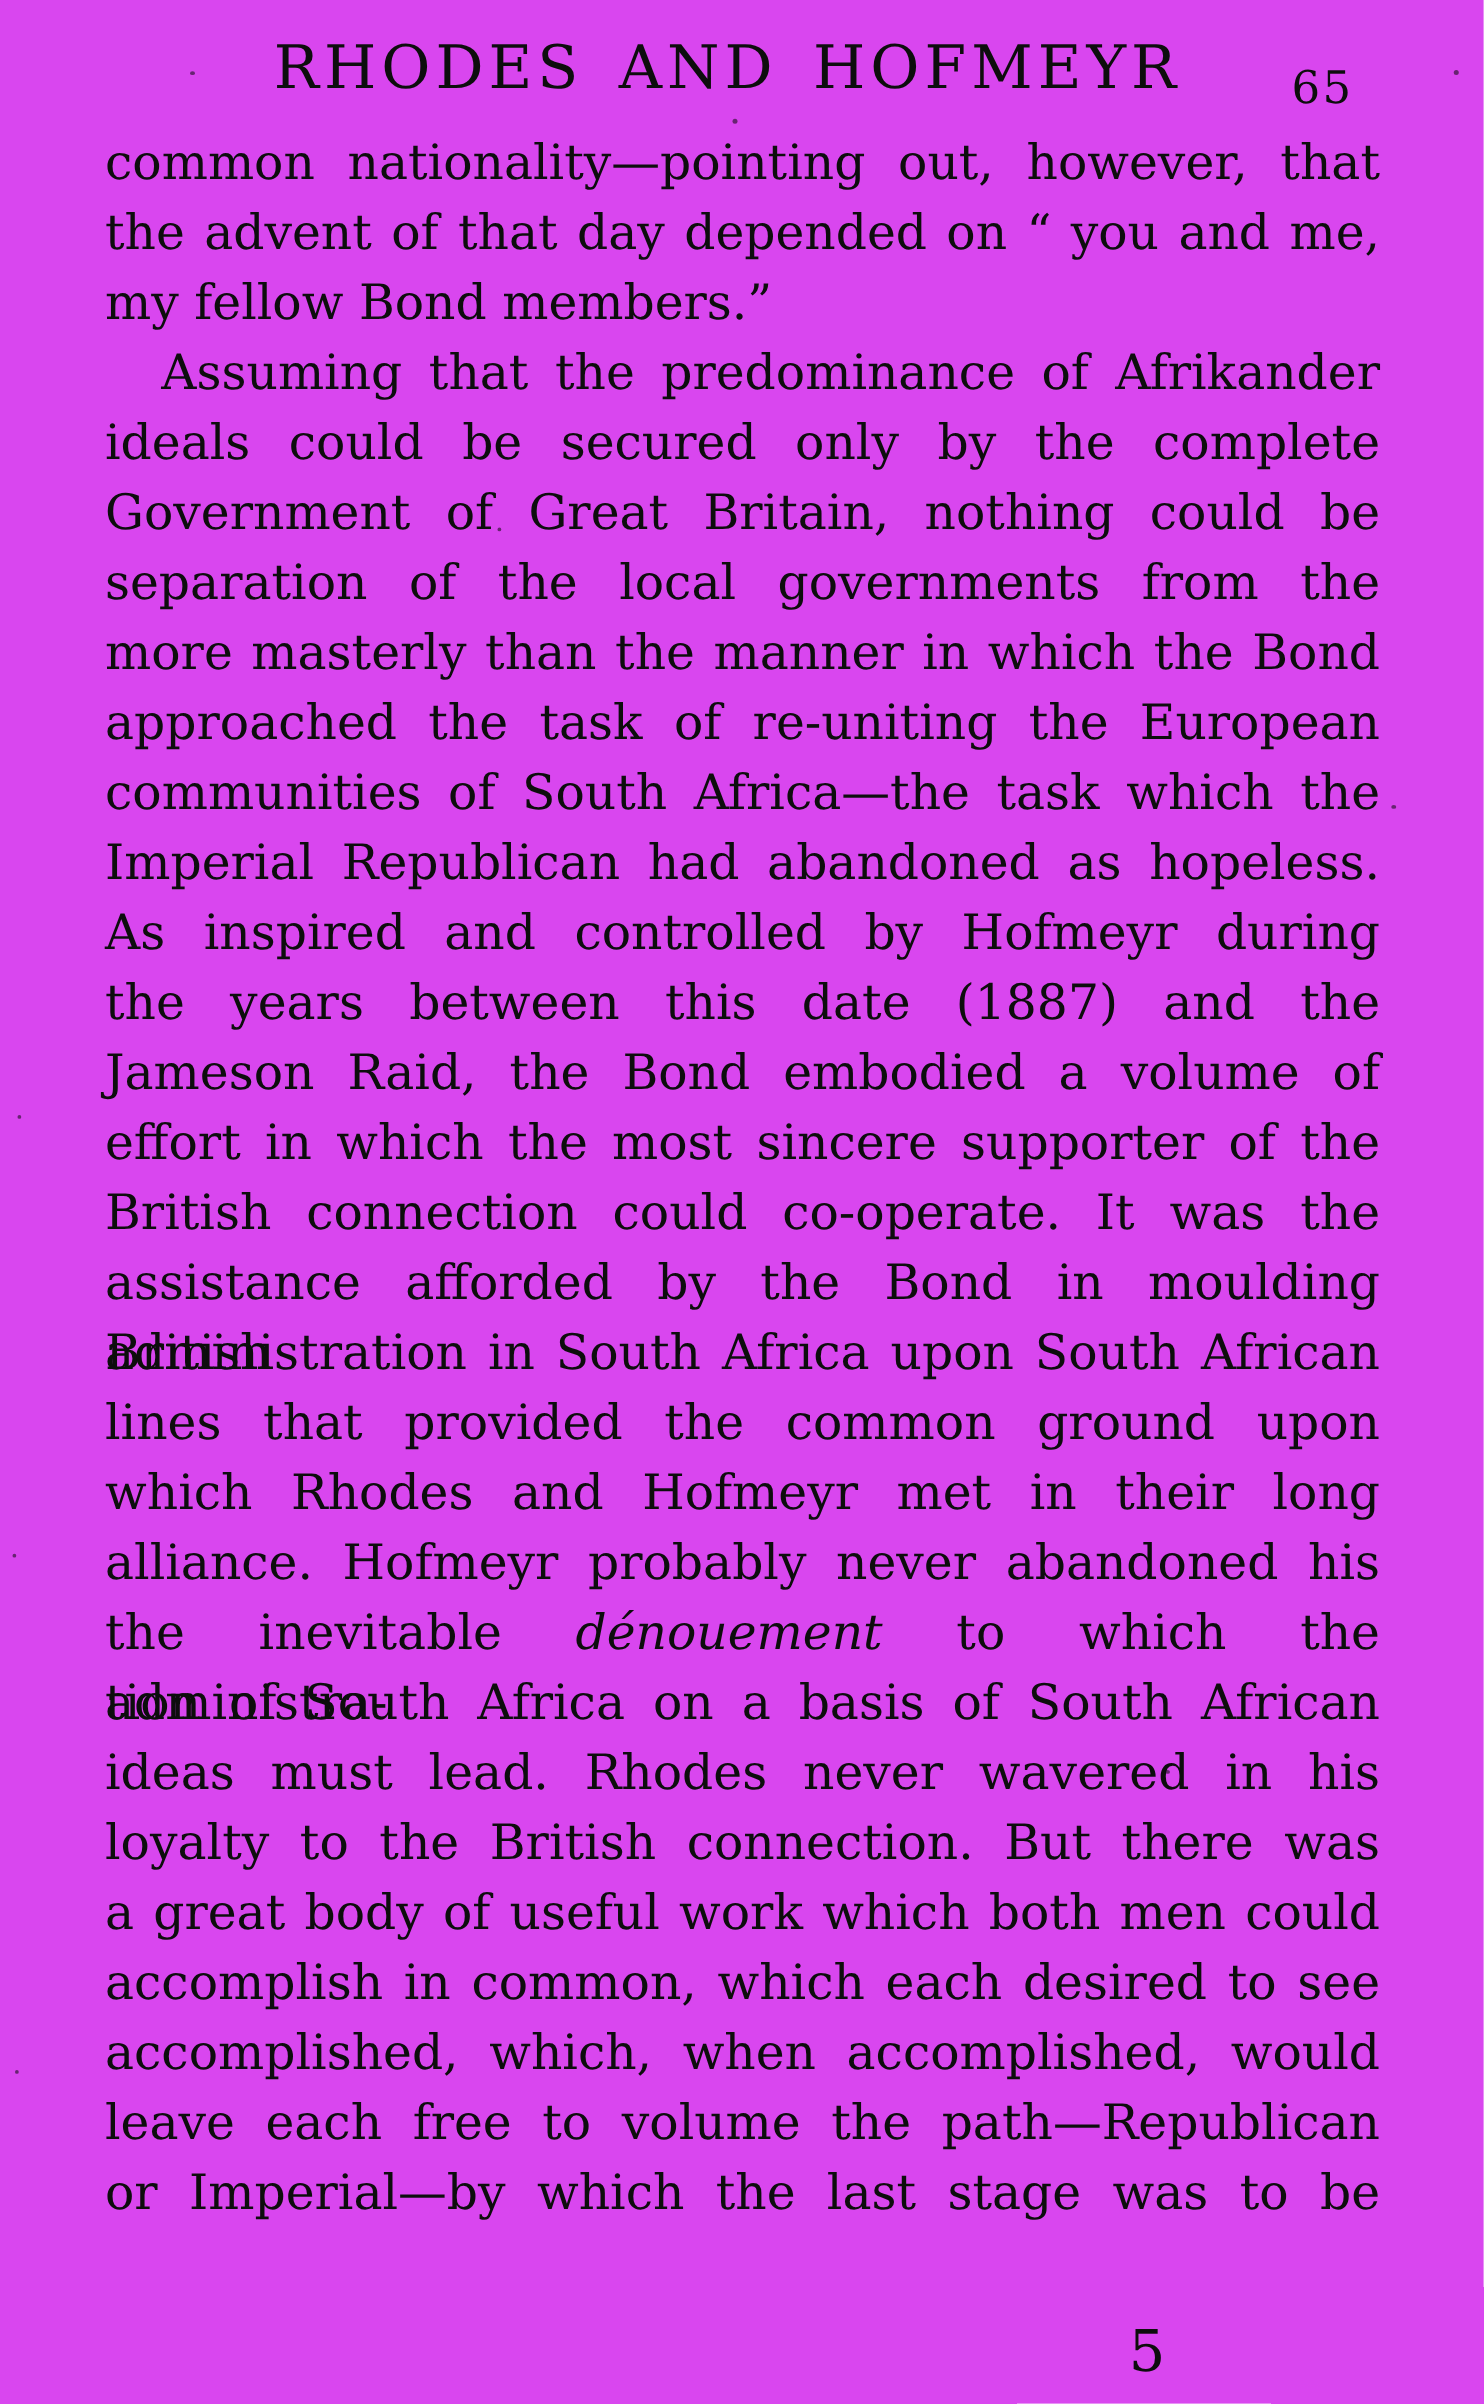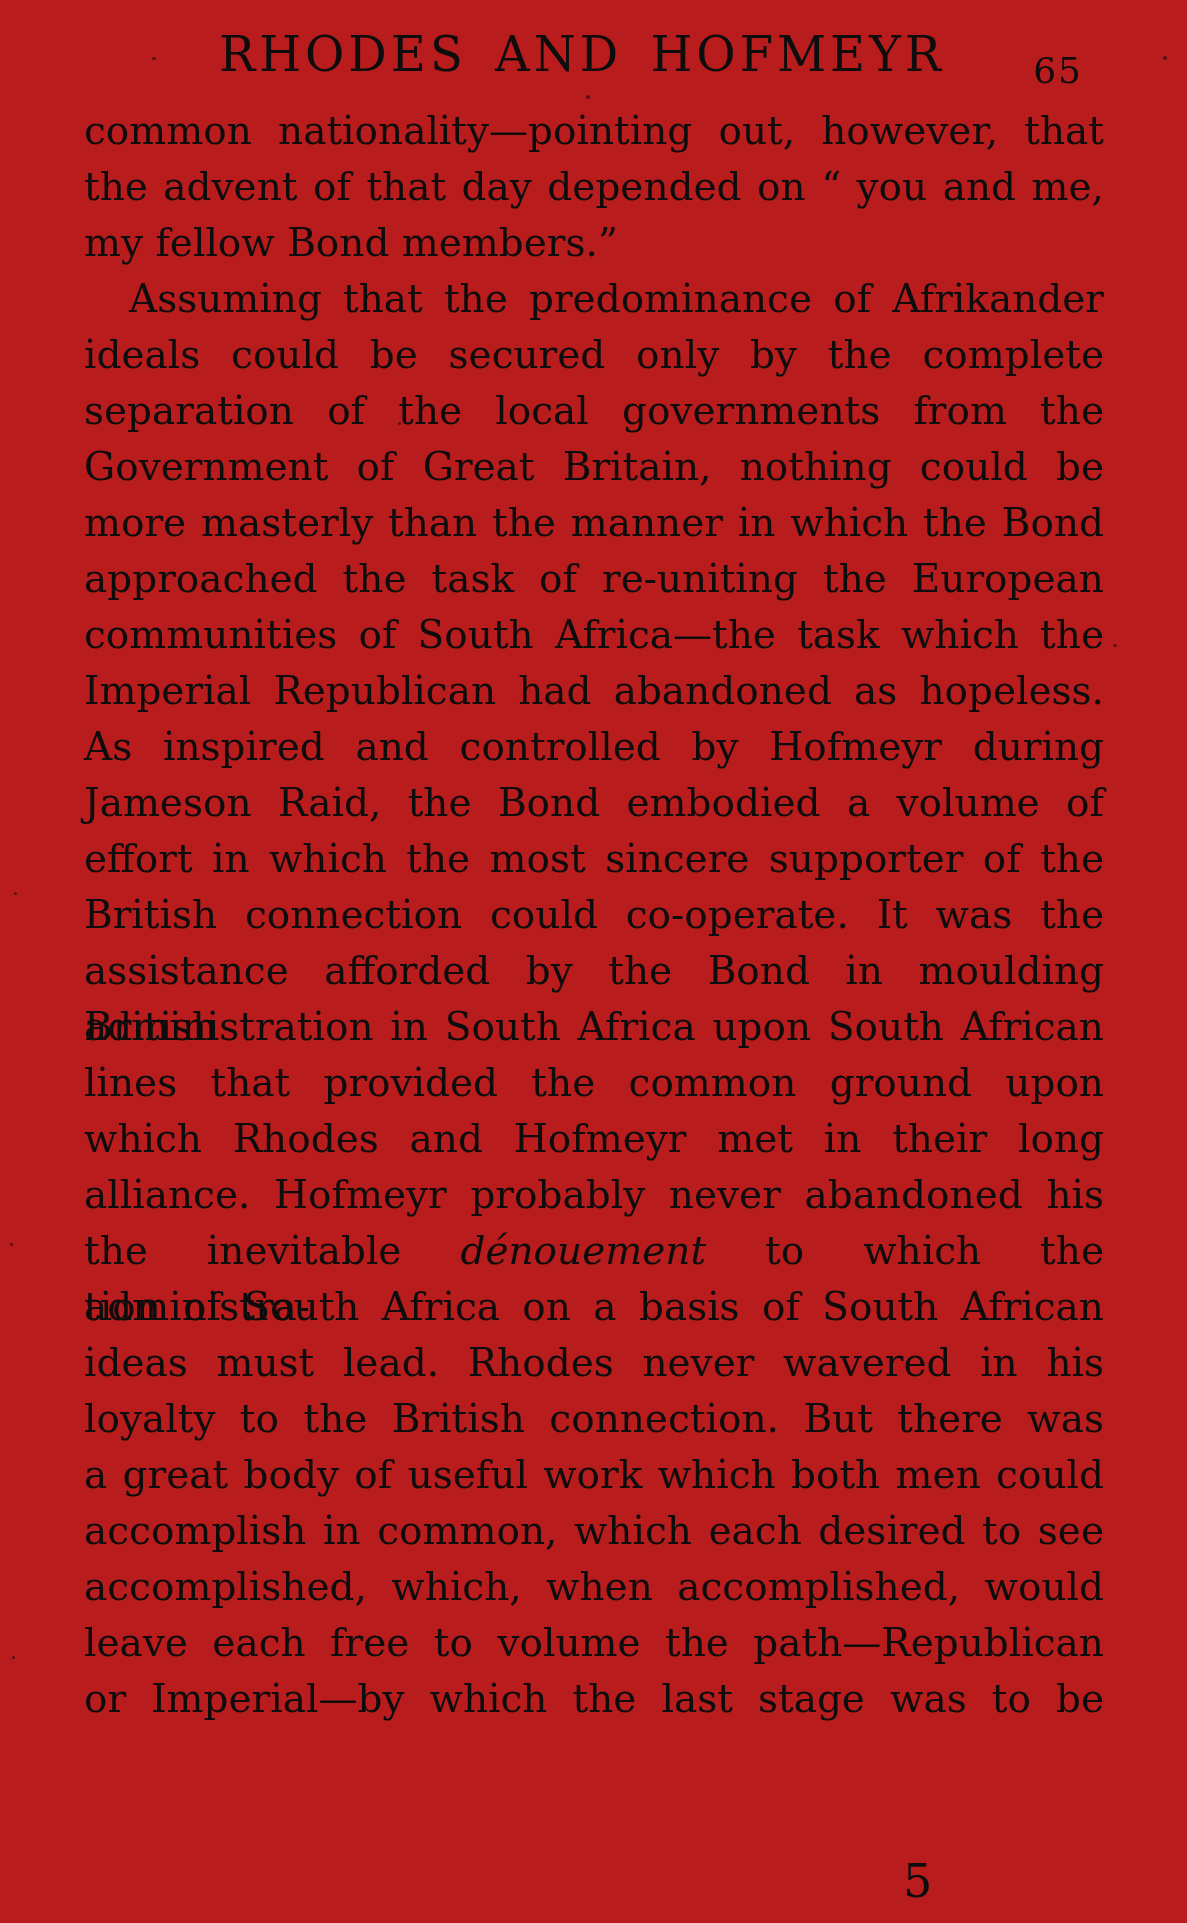--- a/index.html
+++ b/index.html
@@ -1,20 +1,20 @@
 <!DOCTYPE html>
 <html><head>
 <meta charset="utf-8">
 <style>
   html, body { margin: 0; padding: 0; background: #ffffff; }
   .page {
     position: relative;
     width: 1187px;
     height: 1923px;
-    background: #b91c1c;
+    background: #d946ef;
     color: #0d0d0d;
     font-family: "DejaVu Serif", serif;
     overflow: hidden;
   }
   .running-head {
     position: absolute;
     left: 72px;
     top: 30px;
     width: 1020px;
     text-align: center;
@@ -73,27 +73,28 @@
   <div class="running-head">RHODES AND HOFMEYR</div>
 
   <div class="page-number">65</div>
 
   <div class="bodytext">
     <div class="line">common nationality—pointing out, however, that</div>
     <div class="line">the advent of that day depended on “ you and me,</div>
     <div class="line para-end">my fellow Bond members.”</div>
     <div class="line indent">Assuming that the predominance of Afrikander</div>
     <div class="line">ideals could be secured only by the complete</div>
+    <div class="line">Government of Great Britain, nothing could be</div>
     <div class="line">separation of the local governments from the</div>
-    <div class="line">Government of Great Britain, nothing could be</div>
     <div class="line">more masterly than the manner in which the Bond</div>
     <div class="line">approached the task of re-uniting the European</div>
     <div class="line">communities of South Africa—the task which the</div>
     <div class="line">Imperial Republican had abandoned as hopeless.</div>
     <div class="line">As inspired and controlled by Hofmeyr during</div>
+    <div class="line">the years between this date (1887) and the</div>
     <div class="line">Jameson Raid, the Bond embodied a volume of</div>
     <div class="line">effort in which the most sincere supporter of the</div>
     <div class="line">British connection could co-operate. It was the</div>
     <div class="line">assistance afforded by the Bond in moulding British</div>
     <div class="line">administration in South Africa upon South African</div>
     <div class="line">lines that provided the common ground upon</div>
     <div class="line">which Rhodes and Hofmeyr met in their long</div>
     <div class="line">alliance. Hofmeyr probably never abandoned his</div>
     <div class="line"><span>the inevitable </span><em>dénouement</em><span> to which the administra-</span></div>
     <div class="line">tion of South Africa on a basis of South African</div>

